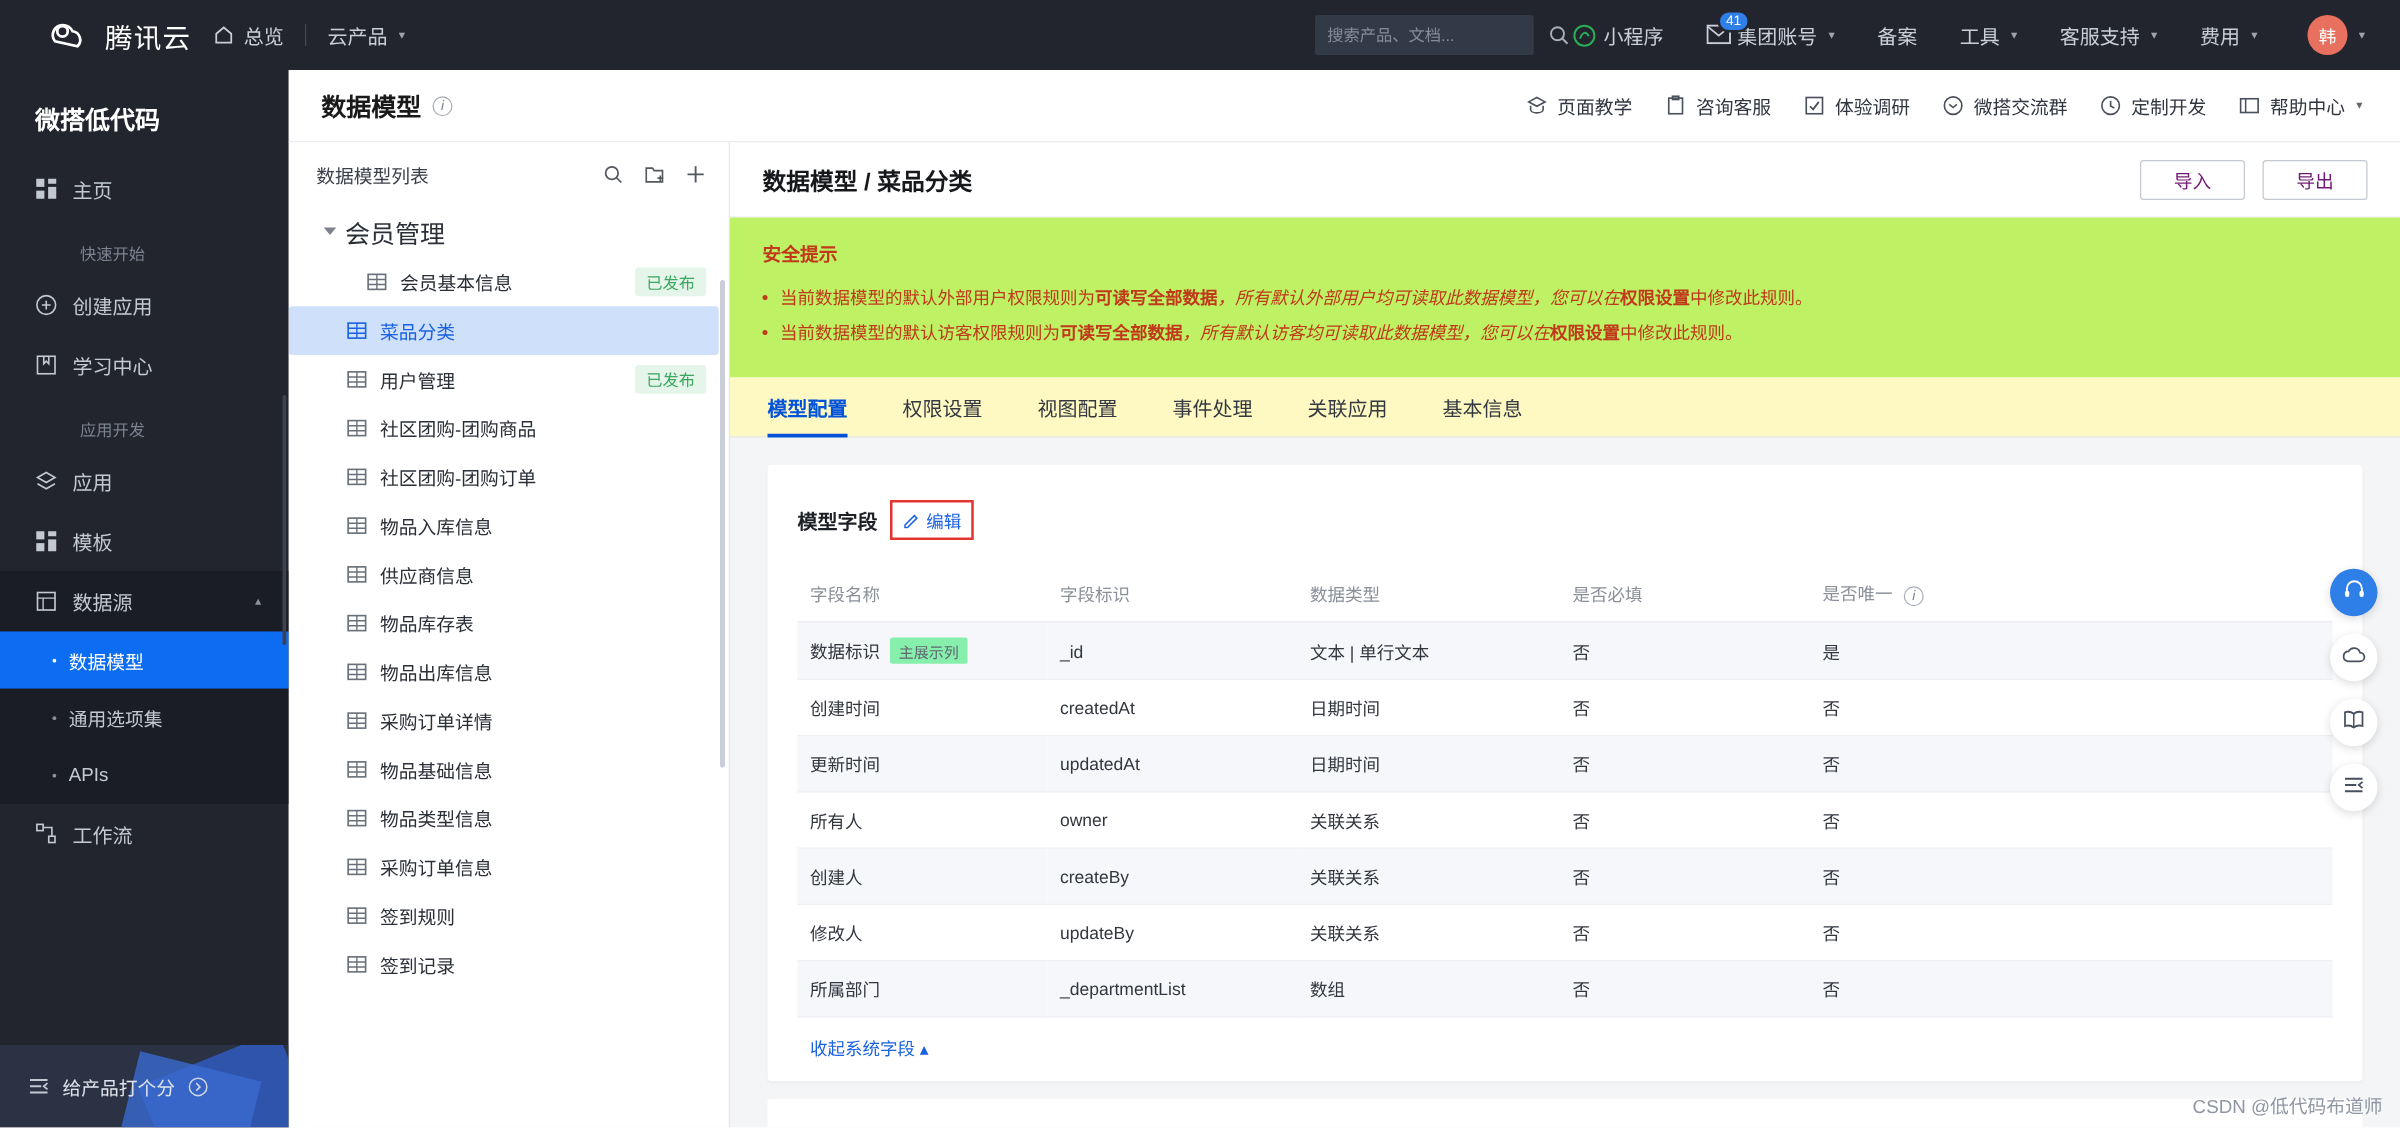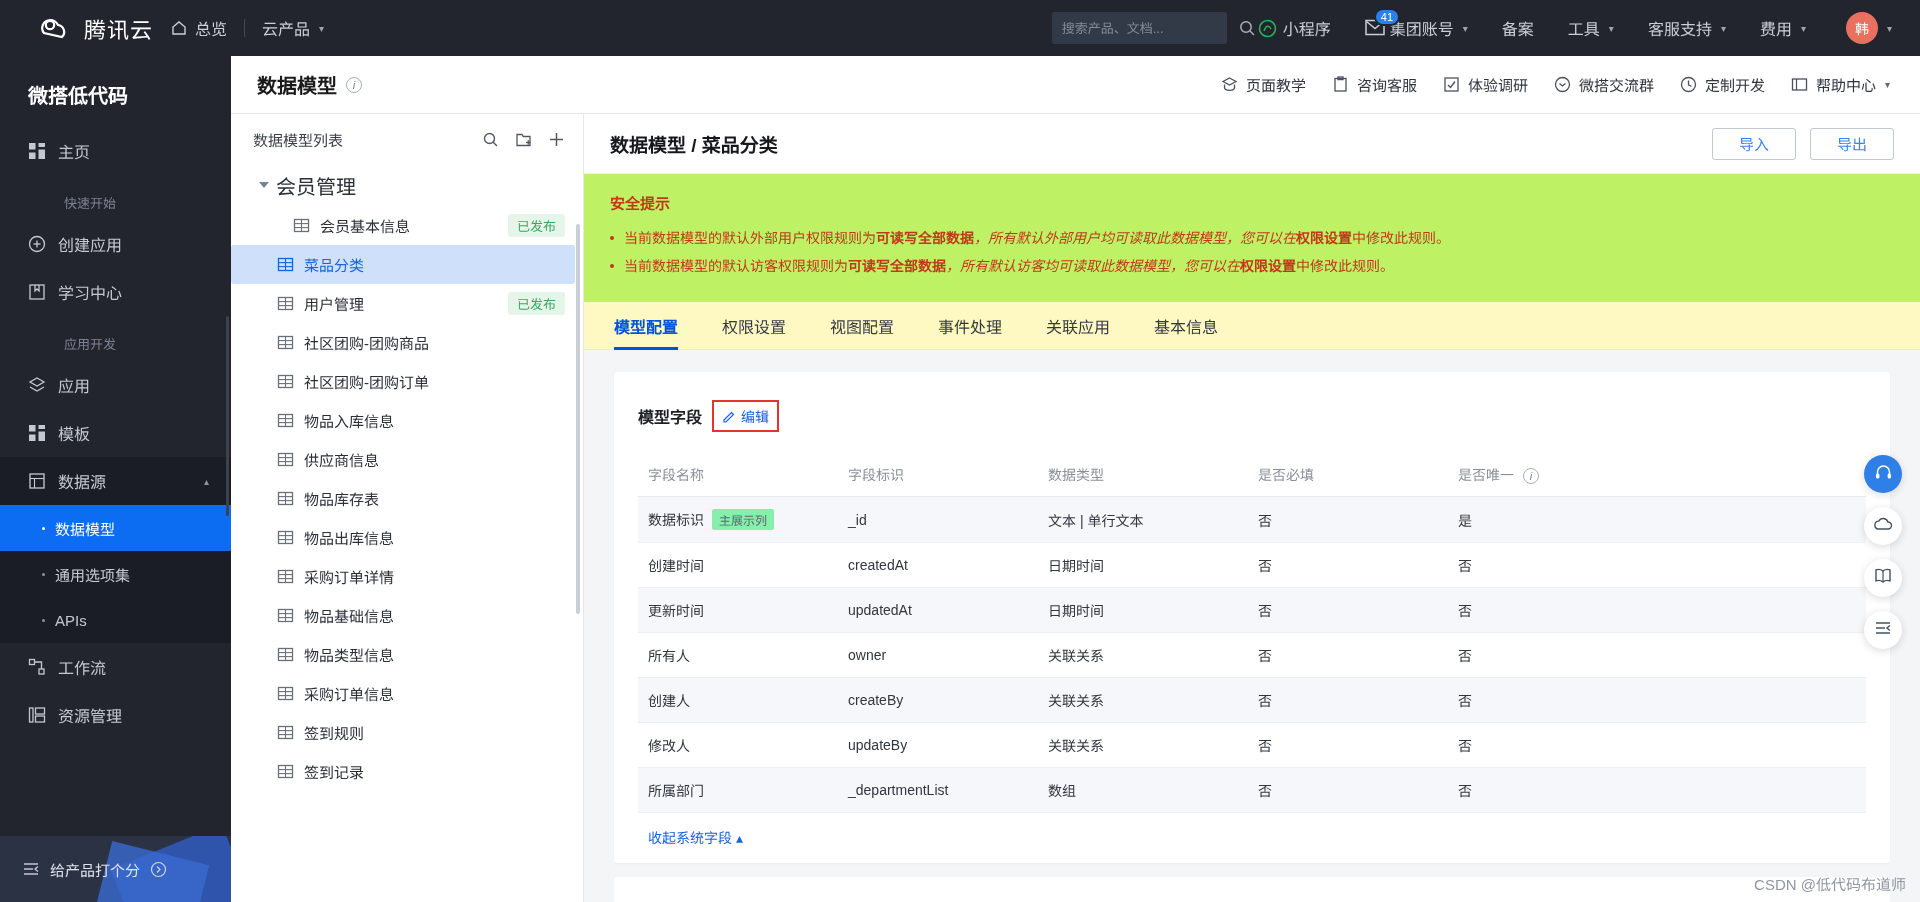--- a/index.html
+++ b/index.html
@@ -143,21 +143,21 @@
     background:#f4f5f7; overflow:hidden;
   }
   .crumbbar {
     height:60px; background:#fff; display:flex; align-items:center; padding:0 26px;
     border-bottom:1px solid #eceff3;
   }
   .crumb { font-size:19px; font-weight:bold; color:#17181c; }
   .crumb-btns { margin-left:auto; display:flex; gap:14px; }
   .btn-outline {
     min-width:84px; height:32px; border:1px solid #c2c7d0; border-radius:3px;
-    background:#fff; color:#3b82f6; font-size:15px; display:flex;
+    background:#fff; color:#701a75; font-size:15px; display:flex;
     align-items:center; justify-content:center; cursor:pointer;
   }
 
   .alert {
     background:#bef264; padding:18px 26px 20px 26px;
   }
   .alert-title { color:#c0391b; font-size:15px; font-weight:bold; margin-bottom:13px; }
   .alert-li {
     position:relative; padding-left:14px; font-size:14px; color:#c0391b;
     line-height:24px; margin-bottom:4px;
@@ -400,30 +400,20 @@
       <span class="sb-icon">
         <svg width="18" height="18" viewBox="0 0 18 18">
             <rect x="1.5" y="1.5" width="5" height="5" fill="none" stroke="#c3c9d3" stroke-width="1.3"></rect>
             <rect x="11" y="11" width="5" height="5" fill="none" stroke="#c3c9d3" stroke-width="1.3"></rect>
             <path d="M6.5 4h7v7" fill="none" stroke="#c3c9d3" stroke-width="1.3"></path>
           </svg>
       </span>
       <span>工作流</span>
     </div>
 
-    <div class="sb-item">
-      <span class="sb-icon">
-        <svg width="18" height="18" viewBox="0 0 18 18">
-            <rect x="1.5" y="2" width="3.5" height="14" fill="none" stroke="#c3c9d3" stroke-width="1.3"></rect>
-            <rect x="7.5" y="2" width="9" height="6" fill="none" stroke="#c3c9d3" stroke-width="1.3"></rect>
-            <rect x="7.5" y="10" width="9" height="6" fill="none" stroke="#c3c9d3" stroke-width="1.3"></rect>
-          </svg>
-      </span>
-      <span>资源管理</span>
-    </div>
 
     <div class="sb-scroll"></div>
 
     <div class="rate-bar">
       <span class="rate-ribbon"></span>
       <span class="rate-ribbon2"></span>
       <span class="sb-icon rate-text">
         <svg width="18" height="18" viewBox="0 0 18 18">
             <line x1="2" y1="4" x2="16" y2="4" stroke="#c3c9d3" stroke-width="1.5"></line>
             <line x1="2" y1="9" x2="11" y2="9" stroke="#c3c9d3" stroke-width="1.5"></line>

